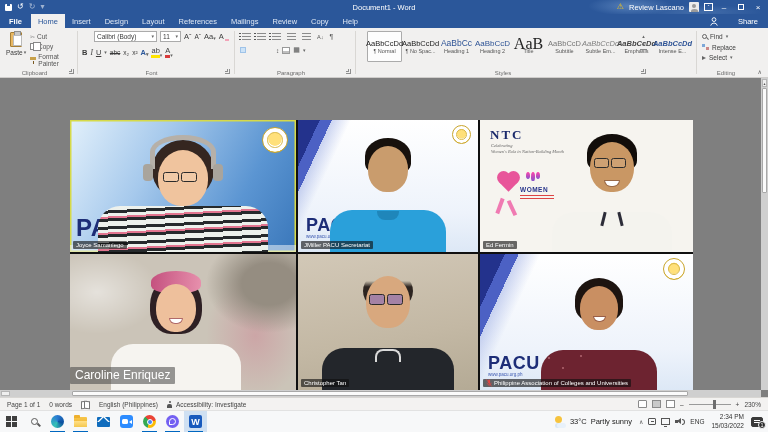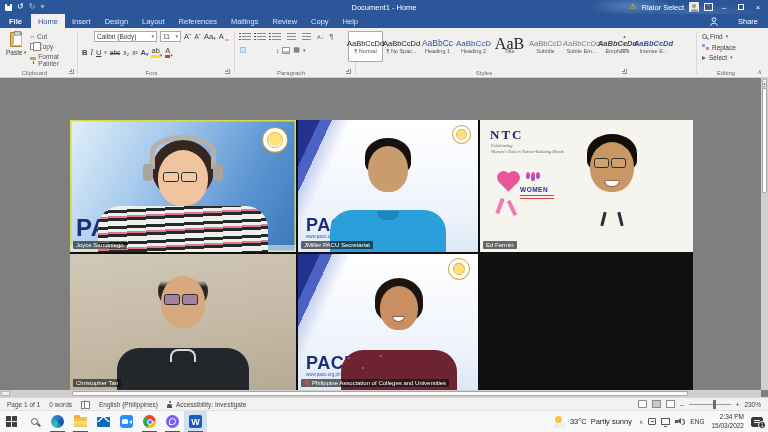--- a/index.html
+++ b/index.html
@@ -209,24 +209,24 @@
 
 <div class="screen">
 
   <div class="titlebar">
     <div class="qat">
       <span class="flp"></span>
       <span class="qg">↺</span>
       <span class="qg dim">↻</span>
       <span class="qg dim">▾</span>
     </div>
-    <div class="tb-title">Document1 - Home</div>
+    <div class="tb-title">Document1 - Word</div>
     <div class="tb-right">
       <span class="warn">⚠</span>
-      <span>Rialor Select</span>
+      <span>Review Lascano</span>
       <span class="avt"></span>
       <span class="rdo">ˆ</span>
       <span class="wbtn">–</span>
       <span class="wbtn"><span class="rst"></span></span>
       <span class="wbtn">×</span>
     </div>
   </div>
 
   <div class="tabs">
     <span class="tab file">File</span>
@@ -342,21 +342,21 @@
         <span style="font-size:6.5px;color:#555">↕</span>
         <span class="shade-ic"></span>
         <span style="font-size:7px;color:#555">▦</span>
         <span class="dd">▾</span>
       </div>
       <div class="glabel" style="left:0;right:8px">Paragraph</div>
       <span class="launcher" style="right:3px"></span>
     </div>
     <span class="sep" style="left:355px"></span>
 
-    <div style="position:absolute;left:346px;top:0;bottom:0;width:284px">
+    <div style="position:absolute;left:365px;top:0;bottom:0;width:284px">
       <div style="position:absolute;left:2px;top:3px;display:flex;gap:1px">
         <span class="schip selected s0">
             <span class="sprev">AaBbCcDd</span>
             <span class="sname">¶ Normal</span>
           </span>
         <span class="schip s1">
             <span class="sprev">AaBbCcDd</span>
             <span class="sname">¶ No Spac...</span>
           </span>
         <span class="schip s2">
@@ -475,20 +475,31 @@
               <i style="width:15px;height:10px"></i>
             </span>
           <span class="smile" style="left:62%;top:60px;width:16px;height:7px;margin-left:-8px;background:#fff;border:1px solid #9a6a48;border-radius:0 0 9px 9px"></span>
           <span class="torso" style="left:62%;bottom:0;width:120px;height:40px;margin-left:-60px;background:#f4f3ee"></span>
           <span class="collarband" style="left:62%;bottom:26px;width:3px;height:14px;margin-left:-10px;background:#2c2c38;transform:rotate(14deg)"></span>
           <span class="collarband" style="left:62%;bottom:26px;width:3px;height:14px;margin-left:7px;background:#2c2c38;transform:rotate(-14deg)"></span>
         </div>
         <span class="nlabel">Ed Fermin</span>
       </div>
 
+      <div class="vcell bg-c4">
+        <div class="person">
+          <span class="hair" style="left:47%;top:22px;width:52px;height:58px;margin-left:-26px;border-radius:50% 50% 40% 40%;background:#2e2024"></span>
+          <span class="wrap" style="left:47%;top:17px;width:50px;height:24px;margin-left:-25px;border-radius:50% 50% 30% 30%;background:linear-gradient(95deg,#c4507e,#e791ad 60%,#b univ 0)"></span>
+          <span class="wrap" style="left:47%;top:17px;width:50px;height:22px;margin-left:-25px;border-radius:50% 50% 35% 35%;background:linear-gradient(95deg,#c4507e,#e791ad)"></span>
+          <span class="face" style="left:47%;top:30px;width:40px;height:48px;margin-left:-20px;background:#eec09c"></span>
+          <span class="smile" style="left:47%;top:64px;width:14px;height:6px;margin-left:-7px;background:#fff;border:1px solid #b06a6a;border-radius:0 0 8px 8px"></span>
+          <span class="torso" style="left:47%;bottom:0;width:130px;height:46px;margin-left:-65px;background:#f6f4f0"></span>
+        </div>
+        <span class="nlabel big">Caroline Enriquez</span>
+      </div>
 
       <div class="vcell bg-c5">
         <div class="person">
           <span class="hair" style="left:50%;top:16px;width:50px;height:42px;margin-left:-25px;border-radius:50%;background:linear-gradient(180deg,rgba(44,36,32,0) 0 26%,#2c2420 40%)"></span>
           <span class="face" style="left:50%;top:22px;width:44px;height:52px;margin-left:-22px;background:#d8a87e"></span>
           <span class="glasses tint" style="left:50%;top:40px;margin-left:-19px">
               <i style="width:16px;height:11px"></i>
               <i style="width:16px;height:11px"></i>
             </span>
           <span class="torso" style="left:50%;bottom:0;width:132px;height:42px;margin-left:-66px;background:#23262b"></span>

